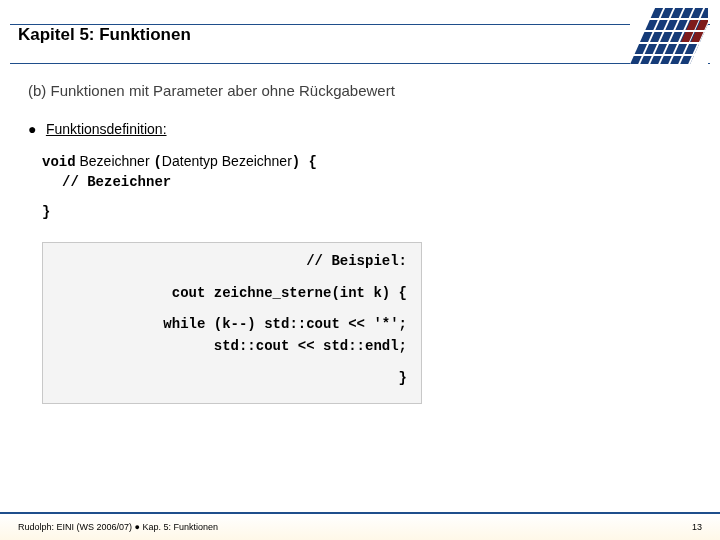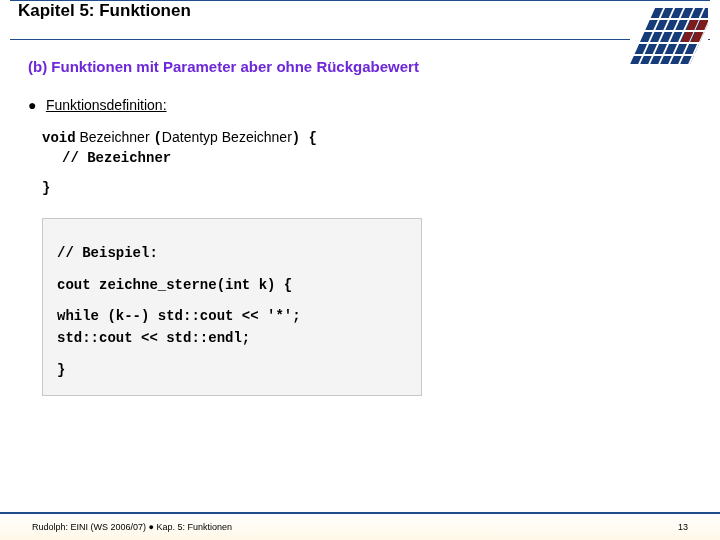--- a/index.html
+++ b/index.html
@@ -6,20 +6,21 @@
   body {
     width: 720px;
     height: 540px;
     background: #ffffff;
     font-family: Arial, Helvetica, sans-serif;
     position: relative;
     overflow: hidden;
   }
   .header-zone {
     position: relative;
+    padding-top: 24px;
   }
   .header-title {
     font-size: 17px;
     font-weight: bold;
     color: #000;
     padding-left: 18px;
     padding-bottom: 4px;
   }
   .rule-top {
     height: 1px;
@@ -40,22 +41,22 @@
     overflow: hidden;
     background: #fff;
     z-index: 5;
   }
   .logo svg { display: block; }
   .content {
     padding: 18px 28px 0 28px;
   }
   .subheading {
     font-size: 15px;
-    font-weight: bold;
-    color: #6d28d9;
+    font-weight: normal;
+    color: #404040;
     margin-bottom: 22px;
   }
   .bullet-line {
     font-size: 14px;
     margin-bottom: 16px;
   }
   .bullet-dot { display: inline-block; width: 14px; }
   .underline { text-decoration: underline; }
   .syntax-line {
     font-size: 14px;
@@ -65,38 +66,39 @@
   .mono { font-family: "Courier New", Courier, monospace; font-weight: bold; }
   .sans { font-family: Arial, Helvetica, sans-serif; }
   .indent1 { margin-left: 34px; font-size: 14px; }
   .indent0 { margin-left: 14px; font-size: 14px; margin-top: 14px; }
   .example-box {
     margin-top: 22px;
     margin-left: 14px;
     width: 380px;
     background: #f4f4f4;
     border: 1px solid #c8c8c8;
-    padding: 24px 14px 14px 14px;
+    padding: 8px 14px 14px 14px;
     font-family: "Courier New", Courier, monospace;
     font-size: 14px;
     font-weight: bold;
     line-height: 1.55;
+    text-align: right;
   }
   .example-box .gap { height: 10px; }
   .footer {
     position: absolute;
     left: 0; right: 0; bottom: 0;
     height: 28px;
     border-top: 2px solid #1f4e8b;
     background: linear-gradient(to bottom, #ffffff 0%, #fff8e8 100%);
     font-size: 9px;
     color: #000;
     display: flex;
     align-items: center;
-    padding: 0 32px;
+    padding: 0 18px;
     justify-content: space-between;
   }
 </style>
 </head>
 <body>
 
 <div class="header-zone">
   <div class="rule-top"></div>
   <div class="header-title">Kapitel 5: Funktionen</div>
   <div class="rule-bottom"></div>

